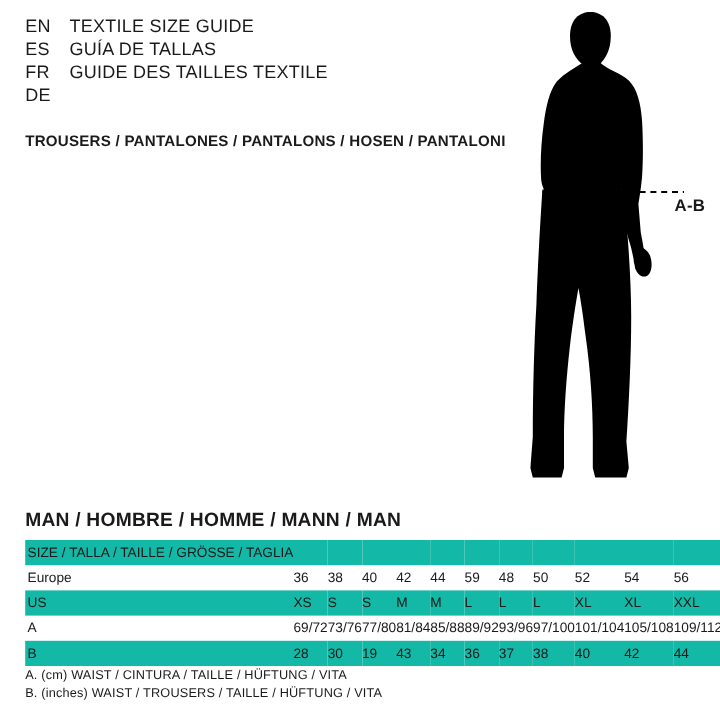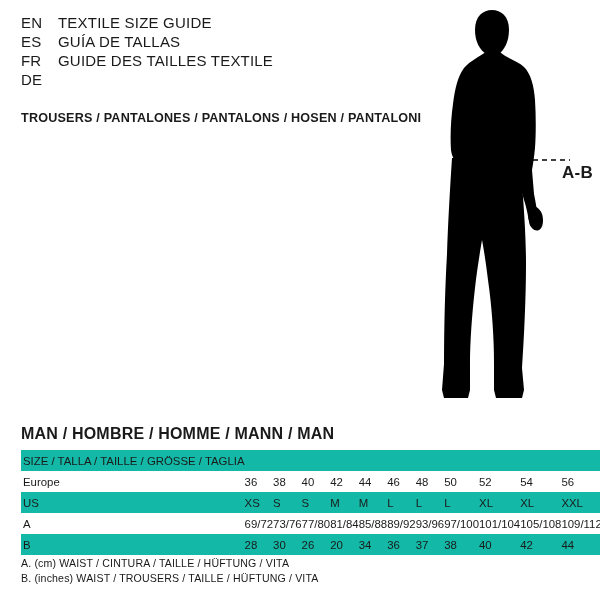--- a/index.html
+++ b/index.html
@@ -61,21 +61,21 @@
     width: 200px;
     height: 400px;
   }
   .figure-svg {
     display: block;
   }
   .ab-label {
     position: absolute;
     left: 162px;
     top: 155px;
-    font-size: 17px;
+    font-size: 14px;
     font-weight: bold;
     letter-spacing: 0.3px;
   }
 
   
   .table-title {
     position: absolute;
     left: 21px;
     top: 425px;
     font-size: 16px;
@@ -208,21 +208,21 @@
         <td class="data-cell"></td>
         <td class="data-cell"></td>
       </tr>
       <tr>
         <td class="col-label">Europe</td>
         <td class="data-cell">36</td>
         <td class="data-cell">38</td>
         <td class="data-cell">40</td>
         <td class="data-cell">42</td>
         <td class="data-cell">44</td>
-        <td class="data-cell">46</td>
+        <td class="data-cell">59</td>
         <td class="data-cell">48</td>
         <td class="data-cell">50</td>
         <td class="data-cell">52</td>
         <td class="data-cell">54</td>
         <td class="data-cell">56</td>
       </tr>
       <tr class="row-shaded">
         <td class="col-label">US</td>
         <td class="data-cell">XS</td>
         <td class="data-cell">S</td>
@@ -247,22 +247,22 @@
         <td class="data-cell">93/96</td>
         <td class="data-cell">97/100</td>
         <td class="data-cell">101/104</td>
         <td class="data-cell">105/108</td>
         <td class="data-cell">109/112</td>
       </tr>
       <tr class="row-shaded">
         <td class="col-label">B</td>
         <td class="data-cell">28</td>
         <td class="data-cell">30</td>
-        <td class="data-cell">26</td>
-        <td class="data-cell">20</td>
+        <td class="data-cell">19</td>
+        <td class="data-cell">43</td>
         <td class="data-cell">34</td>
         <td class="data-cell">36</td>
         <td class="data-cell">37</td>
         <td class="data-cell">38</td>
         <td class="data-cell">40</td>
         <td class="data-cell">42</td>
         <td class="data-cell">44</td>
       </tr>
     </tbody>
   </table>

